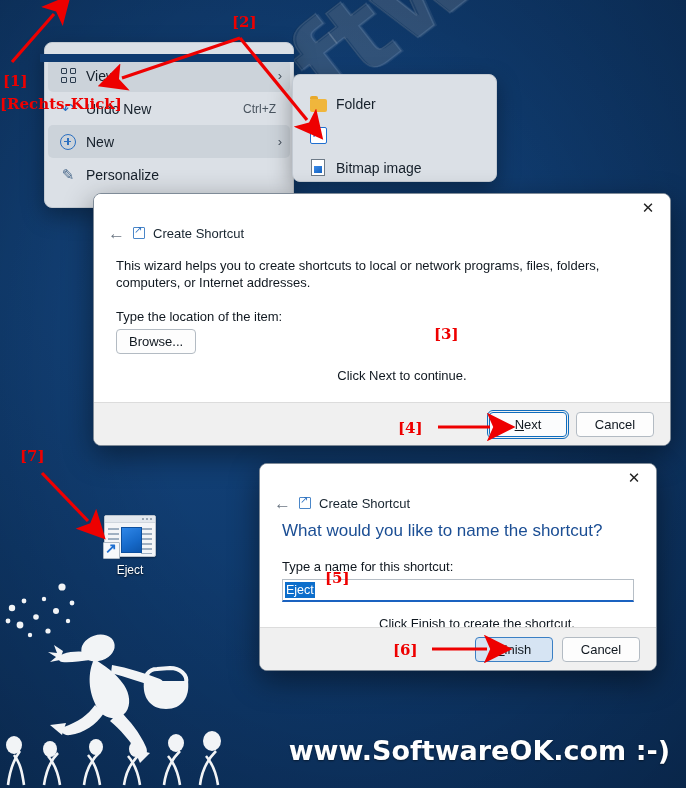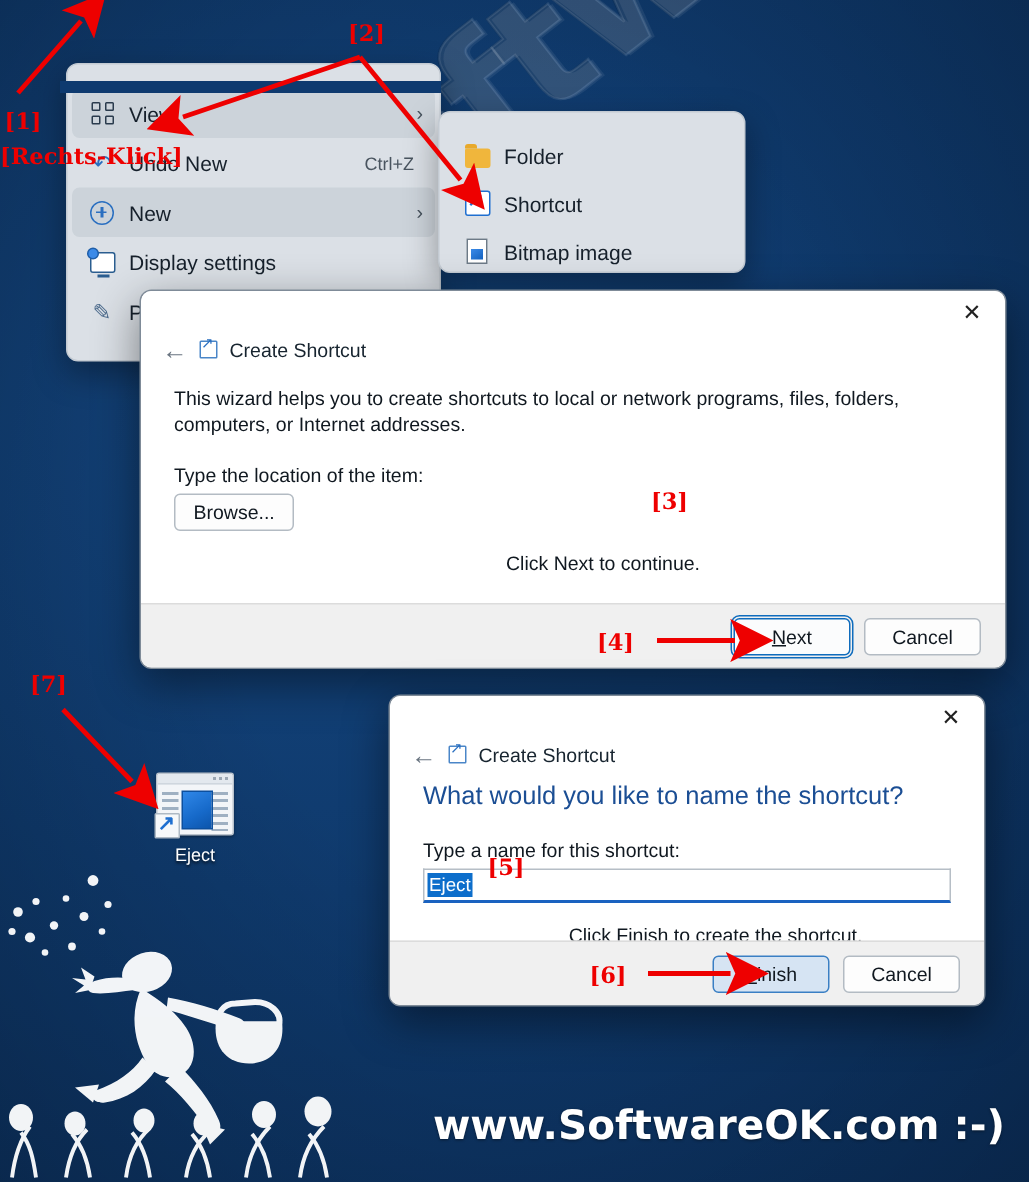--- a/index.html
+++ b/index.html
@@ -461,28 +461,20 @@
     </div>
 
     <div class="ctx-item hovered">
       <span class="ctx-ico">
         <span class="ico-plus"></span>
       </span>
       <span class="ctx-label">New</span>
       <span class="ctx-chev">›</span>
     </div>
 
-    <div class="ctx-item">
-      <span class="ctx-ico">
-        <span class="ico-display">
-            <i></i>
-          </span>
-      </span>
-      <span class="ctx-label">Display settings</span>
-    </div>
 
     <div class="ctx-item">
       <span class="ctx-ico">
         <span class="ico-brush">✎</span>
       </span>
       <span class="ctx-label">Personalize</span>
     </div>
   </div>
 
   <div class="band-overlay"></div>
@@ -491,21 +483,20 @@
     <div class="sub-item">
       <span class="ctx-ico">
           <span class="ico-folder"></span>
         </span>
       <span class="ctx-label">Folder</span>
     </div>
     <div class="sub-item">
       <span class="ctx-ico">
           <span class="ico-shortcut"></span>
         </span>
-      <span class="ctx-label">Shortcut</span>
     </div>
     <div class="sub-item">
       <span class="ctx-ico">
           <span class="ico-bmp"></span>
         </span>
       <span class="ctx-label">Bitmap image</span>
     </div>
   </div>
 
   <div class="dialog" id="dialog-create-shortcut">

